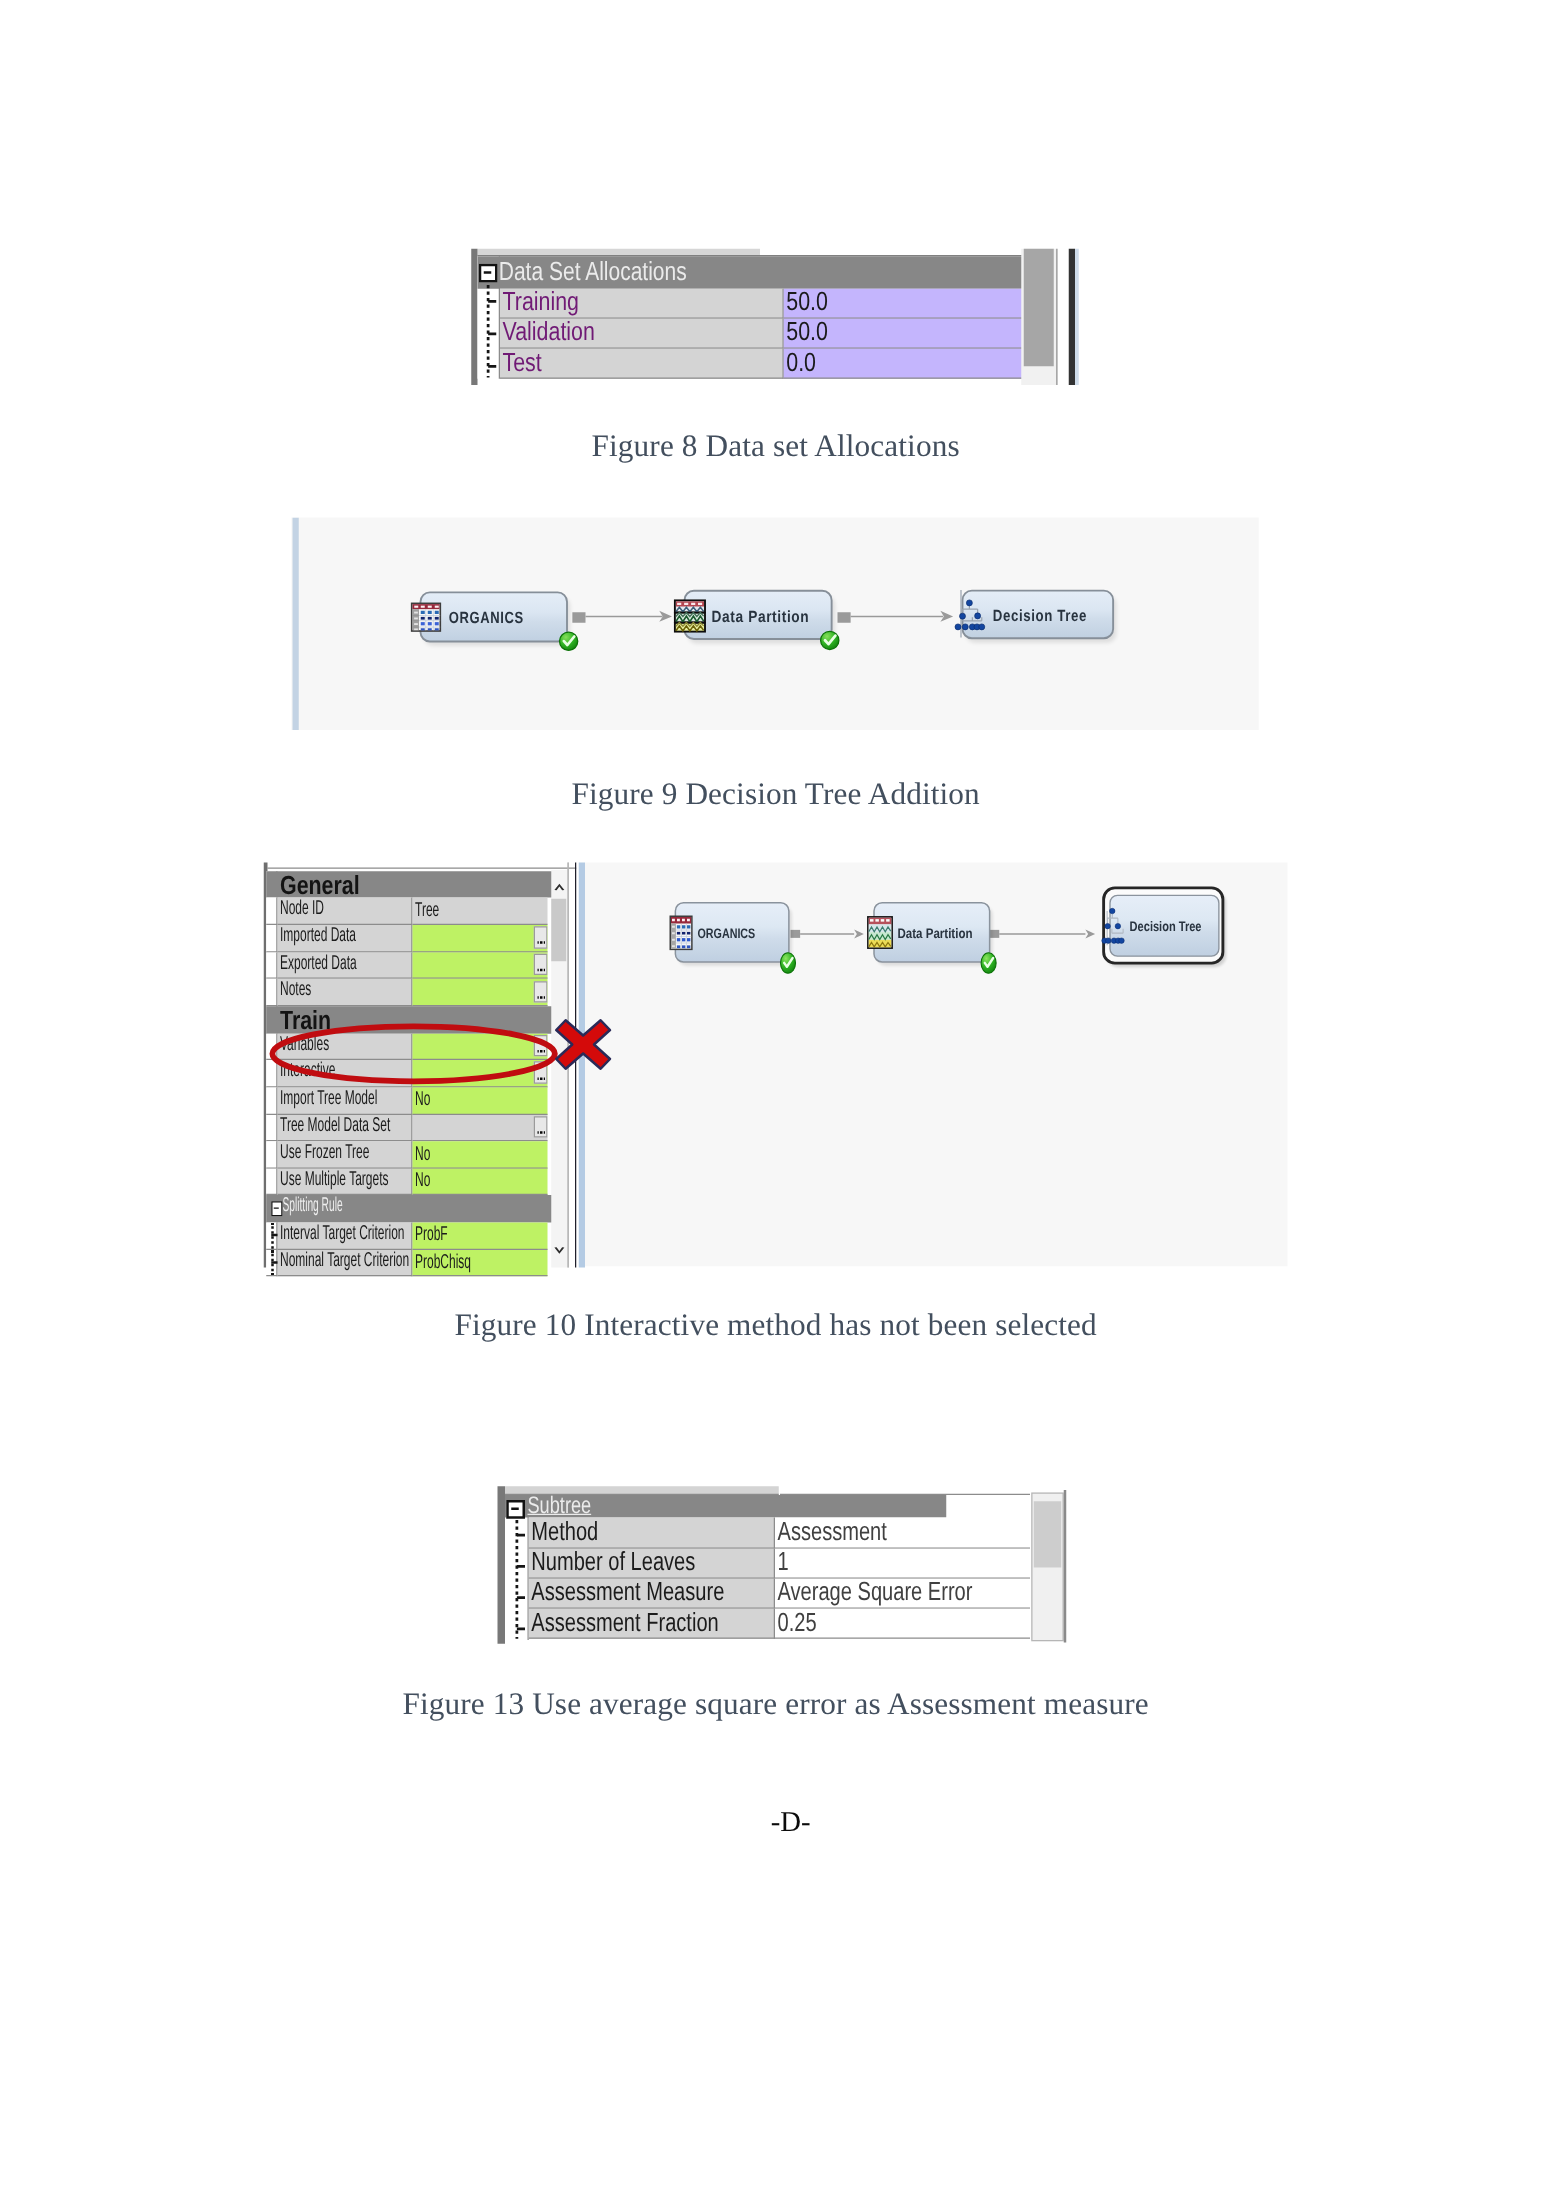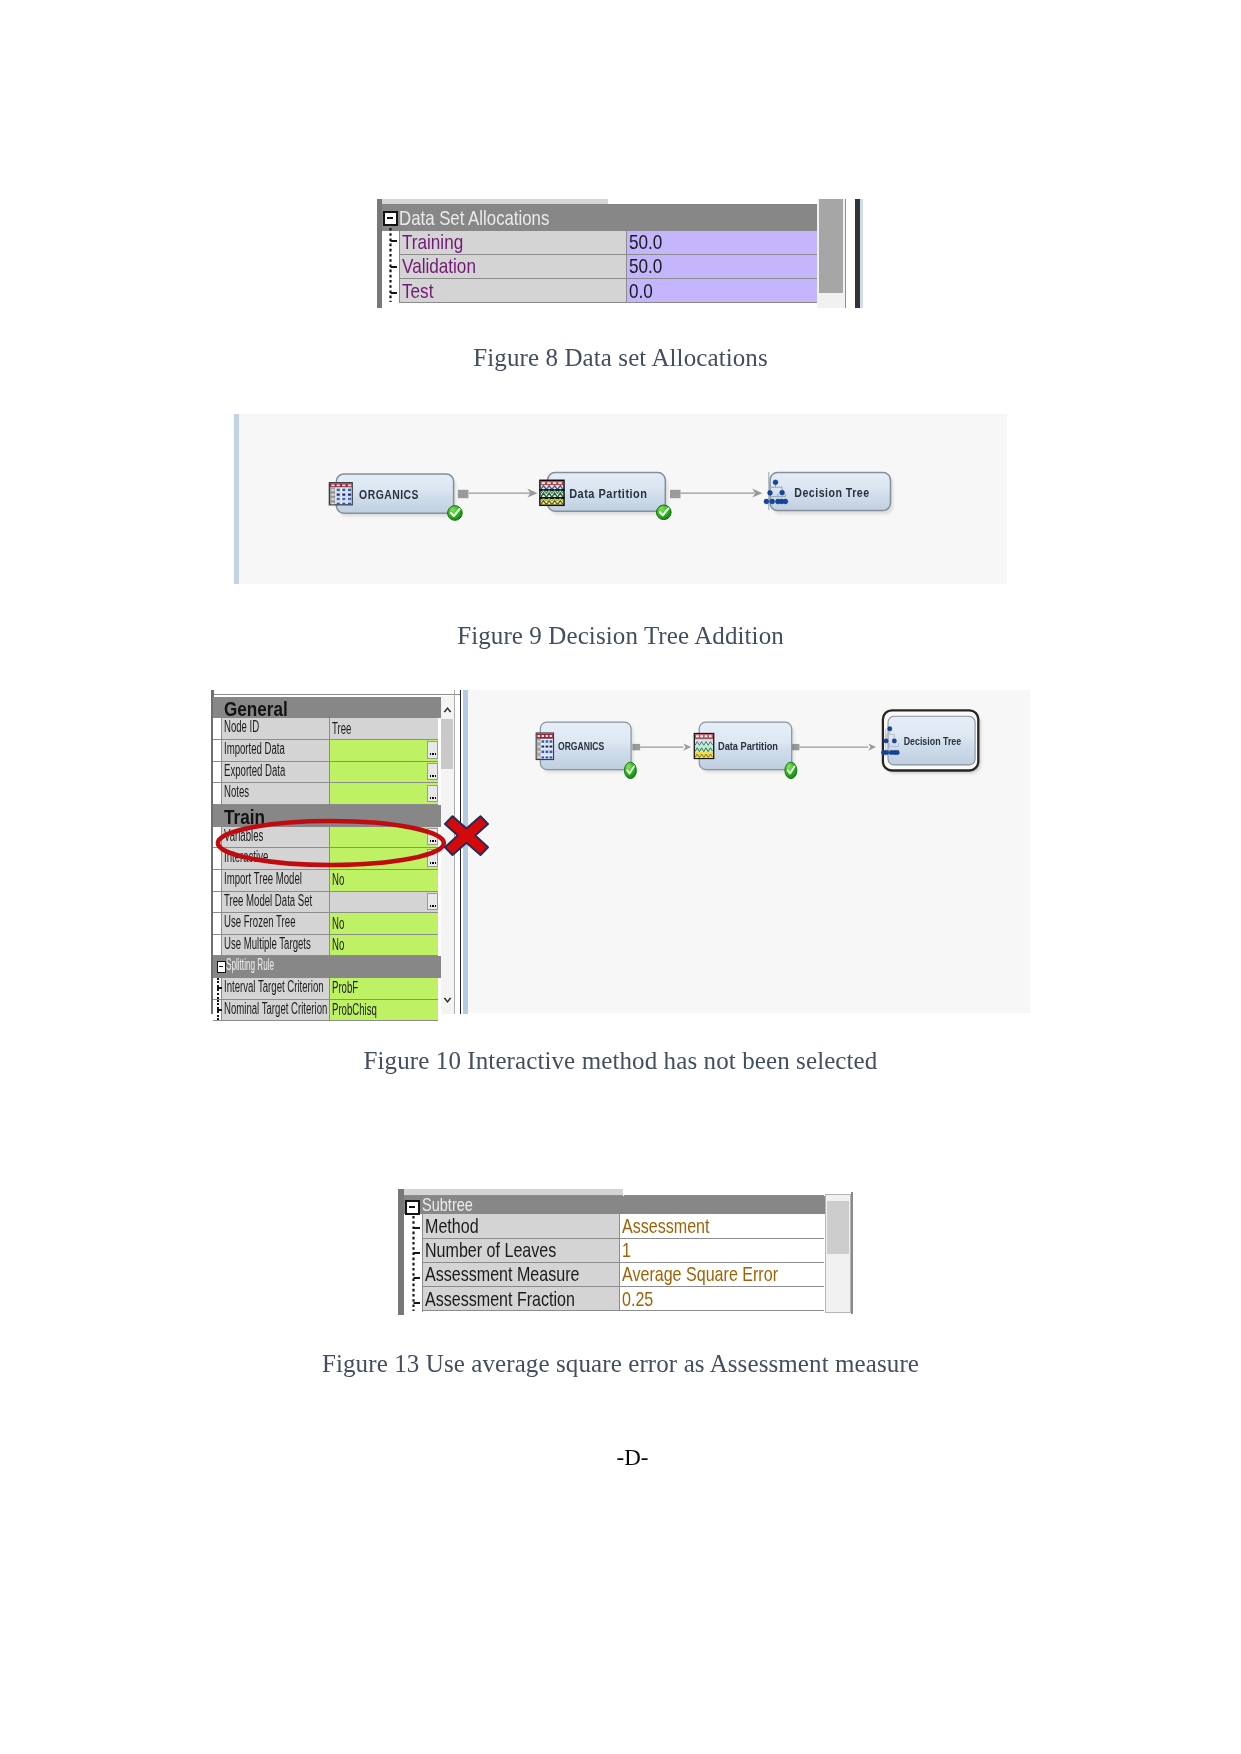--- a/index.html
+++ b/index.html
@@ -99,29 +99,29 @@
   
   .cond11{display:inline-block;transform:scaleX(0.765);transform-origin:left center;white-space:nowrap;}
   .f11{position:absolute;left:396px;top:1187.3px;width:462px;height:130px;background:#fff;}
   .f11-topstrip{position:absolute;left:8.4px;top:2px;width:219px;height:6.4px;background:#d4d4d4;border-bottom:1px solid #8c8c8c;box-sizing:border-box;}
   .f11-topstrip2{position:absolute;left:227.6px;top:2px;width:200.2px;height:6.4px;background:#fff;border-bottom:1px solid #8c8c8c;box-sizing:border-box;}
   .f11-gutter{position:absolute;left:2px;top:2px;width:6.4px;height:126px;background:#787878;}
   .f11-gutterbg{position:absolute;left:8.4px;top:8.4px;width:18.7px;height:116.5px;background:#fff;border-right:1px solid #8c8c8c;box-sizing:border-box;}
   .f11-collapse{position:absolute;left:9px;top:12.5px;width:15px;height:15px;background:#fff;border:2.5px solid #121212;box-sizing:border-box;z-index:5;}
   .f11-collapse i{position:absolute;left:2px;top:3.8px;width:6px;height:2.2px;background:#121212;display:block;}
   .f11-treelines{position:absolute;left:12.5px;top:29px;z-index:6;}
-  .f11-group{position:absolute;left:8.4px;top:8.4px;width:421px;height:18.7px;background:#878787;
+  .f11-group{position:absolute;left:8.4px;top:8.4px;width:353px;height:18.7px;background:#878787;
           color:#ebebeb;font-family:"Liberation Sans",sans-serif;font-size:19px;
-          display:flex;align-items:center;padding-left:18px;box-sizing:border-box;}
+          display:flex;align-items:center;padding-left:18px;box-sizing:border-box;text-decoration:underline;}
   .f11-rows{position:absolute;left:27.1px;top:27.1px;width:400.7px;}
   .f11-row{display:flex;height:24.2px;box-sizing:border-box;}
   .f11-n{width:196.7px;background:#d4d4d4;color:#1b1b1b;font-family:"Liberation Sans",sans-serif;font-size:21px;
       display:flex;align-items:center;padding-left:2px;box-sizing:border-box;
       border-right:1px solid #8c8c8c;border-bottom:1px solid #8c8c8c;}
-  .f11-v{width:204px;background:#fff;color:#a16207;font-family:"Liberation Sans",sans-serif;font-size:21px;
+  .f11-v{width:204px;background:#fff;color:#404040;font-family:"Liberation Sans",sans-serif;font-size:21px;
       display:flex;align-items:center;padding-left:2px;box-sizing:border-box;border-bottom:1px solid #8c8c8c;}
   .f11-sb{position:absolute;left:428.6px;top:6.5px;width:26.6px;height:119.5px;background:#f0f0f0;border:1px solid #b6b6b6;box-sizing:border-box;}
   .f11-sb-thumb{position:absolute;left:1.3px;top:6.2px;width:22.3px;height:53.5px;background:#cdcdcd;}
   .f11-edge{position:absolute;left:455.2px;top:5px;width:2px;height:122px;background:#8a8a8a;}
   .footer{position:absolute;left:12px;top:1444.5px;width:1241px;text-align:center;color:#0b0b0b;
           font-family:"Liberation Serif",serif;font-size:23px;}
 
   .f10-anno{position:absolute;left:0px;top:123px;z-index:20;}
   .f10-x{position:absolute;left:233.3px;top:123.7px;z-index:21;}
 </style>

